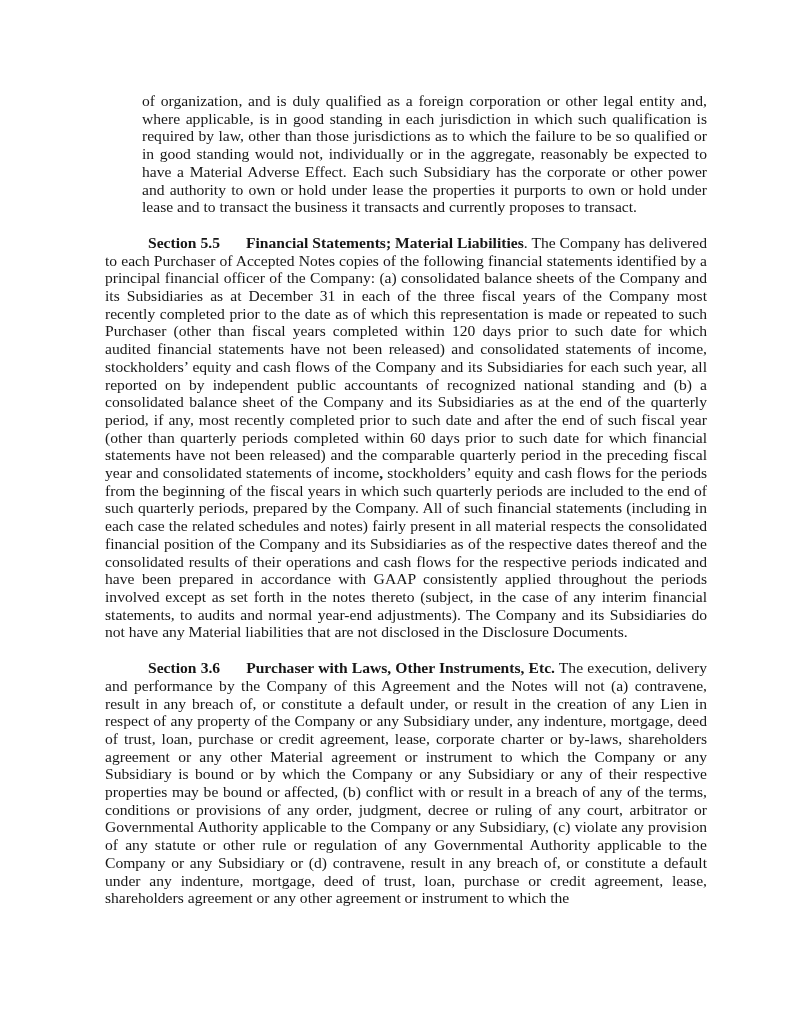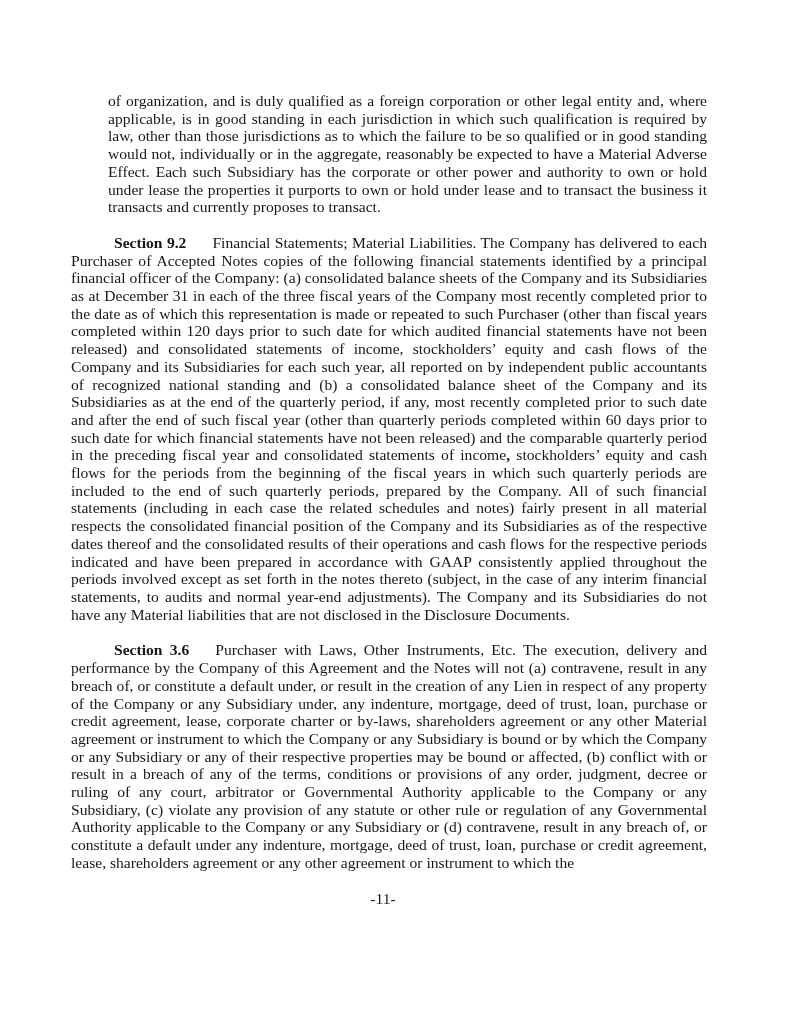--- a/index.html
+++ b/index.html
@@ -6,63 +6,62 @@
     margin: 0;
     padding: 0;
     background: #ffffff;
   }
   .page {
     position: relative;
     width: 799px;
     height: 1034px;
     background: #ffffff;
     box-sizing: border-box;
-    padding: 92px 92px 0 71px;
+    padding: 92px 92px 0 105px;
     font-family: "Liberation Serif", "DejaVu Serif", serif;
     font-size: 15.6px;
     line-height: 17.7px;
     color: #171717;
     overflow: hidden;
   }
   p.para {
     margin: 0 0 18px 0;
     text-align: justify;
   }
   p.cont {
     margin-left: 37px;
   }
   p.sec {
     text-indent: 43px;
   }
   .sec-label {
     font-weight: bold;
   }
   .sec-title {
-    font-weight: normal;
+    font-weight: bold;
     margin-left: 26px;
   }
   .bold-run {
     font-weight: bold;
   }
   .footer {
     position: relative;
     left: -6px;
     margin-top: 16px;
     text-align: center;
   }
 </style>
 </head>
 <body>
 
 <div class="page">
 
   <p class="para cont"><span>of organization, and is duly qualified as a foreign corporation or other legal entity and, where applicable, is in good standing in each jurisdiction in which such qualification is required by law, other than those jurisdictions as to which the failure to be so qualified or in good standing would not, individually or in the aggregate, reasonably be expected to have a Material Adverse Effect.  Each such Subsidiary has the corporate or other power and authority to own or hold under lease the properties it purports to own or hold under lease and to transact the business it transacts and currently proposes to transact.</span></p>
 
-  <p class="para sec"><span class="sec-label">Section 9.2</span><span class="sec-title">Financial Statements; Material Liabilities</span><span>.</span>
+  <p class="para sec"><span class="sec-label">Section 5.5</span><span class="sec-title">Financial Statements; Material Liabilities</span><span>.</span>
     <span>The Company has delivered to each Purchaser of Accepted Notes copies of the following financial statements identified by a principal financial officer of the Company: (a) consolidated balance sheets of the Company and its Subsidiaries as at December 31 in each of the three fiscal years of the Company most recently completed prior to the date as of which this representation is made or repeated to such Purchaser (other than fiscal years completed within 120 days prior to such date for which audited financial statements have not been released) and consolidated statements of income, stockholders’ equity and cash flows of the Company and its Subsidiaries for each such year, all reported on by independent public accountants of recognized national standing and (b) a consolidated balance sheet of the Company and its Subsidiaries as at the end of the quarterly period, if any, most recently completed prior to such date and after the end of such fiscal year (other than quarterly periods completed within 60 days prior to such date for which financial statements have not been released) and the comparable quarterly period in the preceding fiscal year and consolidated statements of income</span><span class="bold-run">,</span>
     <span>stockholders’ equity and cash flows for the periods from the beginning of the fiscal years in which such quarterly periods are included to the end of such quarterly periods, prepared by the Company.  All of such financial statements (including in each case the related schedules and notes) fairly present in all material respects the consolidated financial position of the Company and its Subsidiaries as of the respective dates thereof and the consolidated results of their operations and cash flows for the respective periods indicated and have been prepared in accordance with GAAP consistently applied throughout the periods involved except as set forth in the notes thereto (subject, in the case of any interim financial statements, to audits and normal year-end adjustments).  The Company and its Subsidiaries do not have any Material liabilities that are not disclosed in the Disclosure Documents.</span></p>
 
   <p class="para sec"><span class="sec-label">Section 3.6</span><span class="sec-title">Purchaser with Laws, Other Instruments, Etc.</span>
     <span>The execution, delivery and performance by the Company of this Agreement and the Notes will not (a) contravene, result in any breach of, or constitute a default under, or result in the creation of any Lien in respect of any property of the Company or any Subsidiary under, any indenture, mortgage, deed of trust, loan, purchase or credit agreement, lease, corporate charter or by-laws, shareholders agreement or any other Material agreement or instrument to which the Company or any Subsidiary is bound or by which the Company or any Subsidiary or any of their respective properties may be bound or affected, (b) conflict with or result in a breach of any of the terms, conditions or provisions of any order, judgment, decree or ruling of any court, arbitrator or Governmental Authority applicable to the Company or any Subsidiary, (c) violate any provision of any statute or other rule or regulation of any Governmental Authority applicable to the Company or any Subsidiary or (d) contravene, result in any breach of, or constitute a default under any indenture, mortgage, deed of trust, loan, purchase or credit agreement, lease, shareholders agreement or any other agreement or instrument to which the</span></p>
 
-  <div class="footer">-11-</div>
 
 </div>
 
 </body></html>

